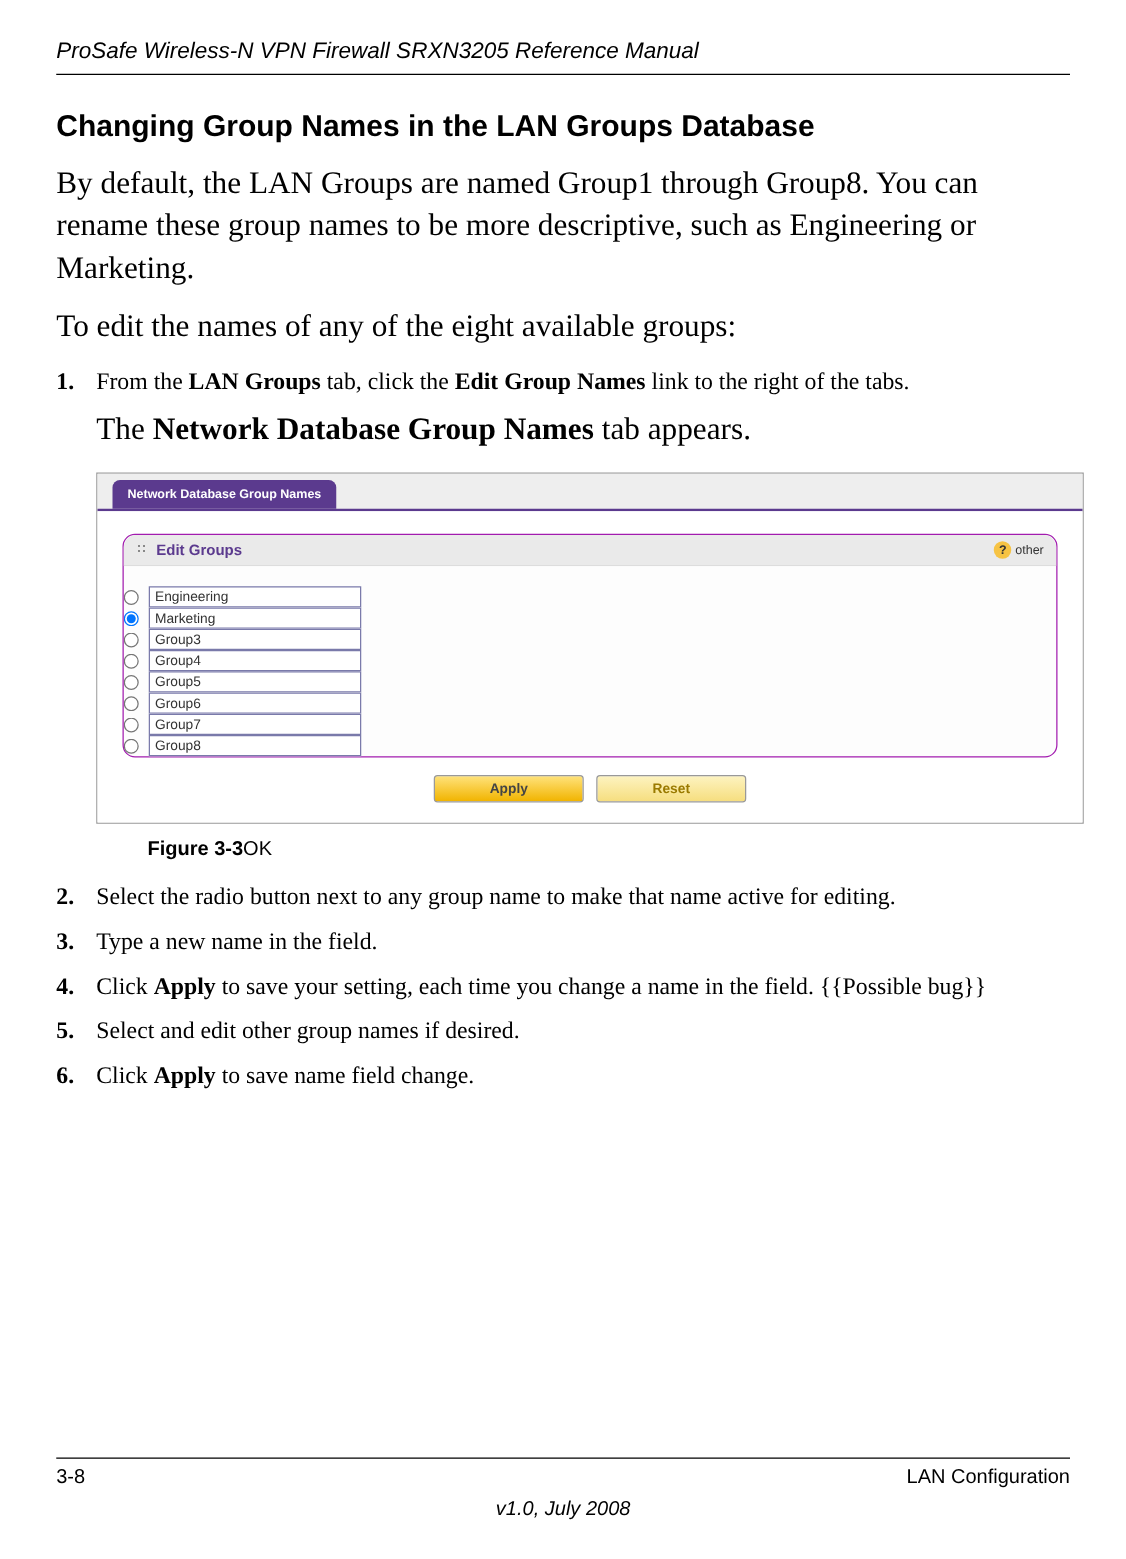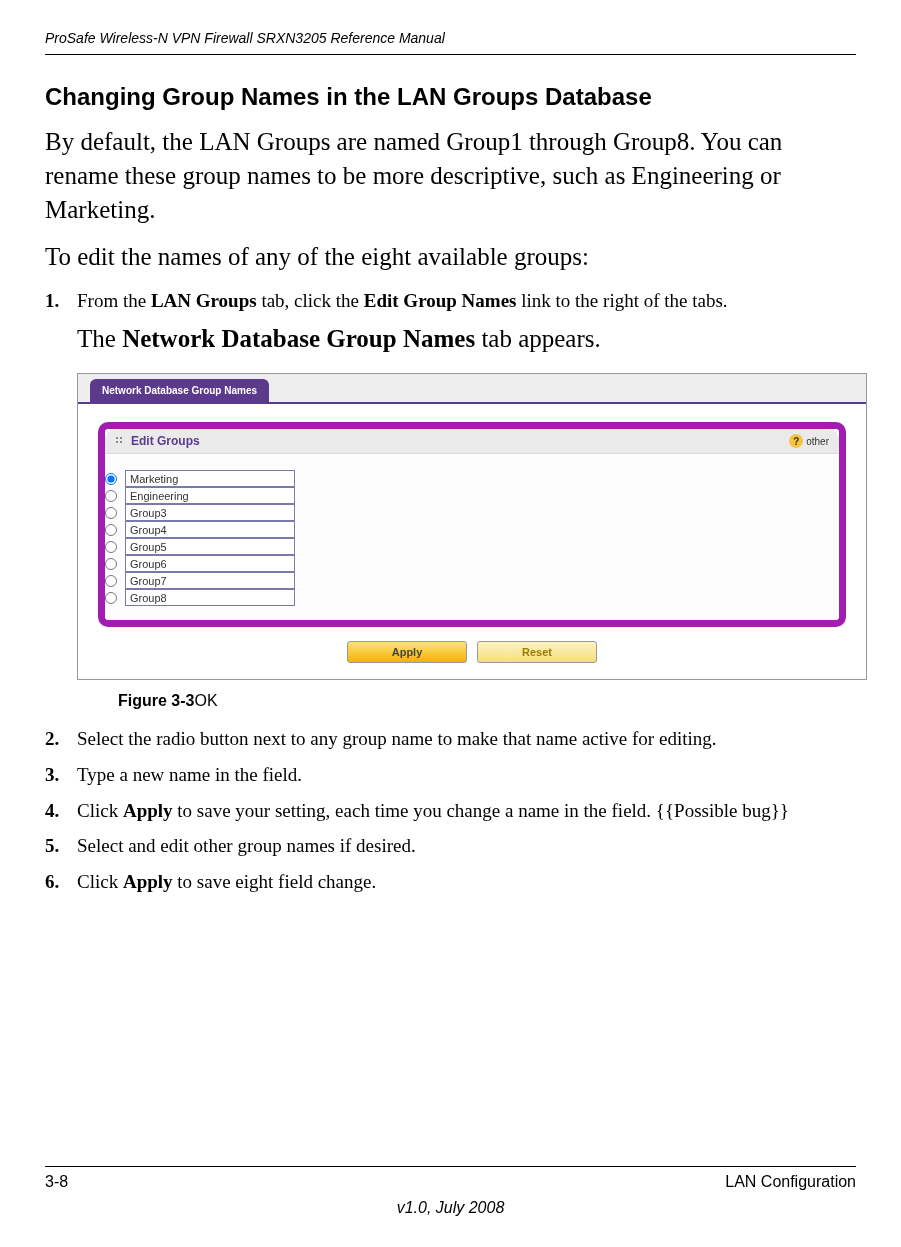--- a/index.html
+++ b/index.html
@@ -6,21 +6,21 @@
     body {
       font-family: 'Times New Roman', serif;
       width: 901px;
       height: 1247px;
       padding: 30px 45px;
       position: relative;
       background: #fff;
     }
     .header {
       font-style: italic;
-      font-size: 14px;
+      font-size: 18px;
       font-family: Arial, sans-serif;
       border-bottom: 1px solid #000;
       padding-bottom: 8px;
       margin-bottom: 28px;
     }
     h2 {
       font-family: Arial, sans-serif;
       font-weight: bold;
       font-size: 24px;
       margin-bottom: 14px;
@@ -75,24 +75,24 @@
       font-weight: bold;
       padding: 6px 12px;
       border-radius: 6px 6px 0 0;
       margin-left: 12px;
     }
     .content-area {
       padding: 18px 20px 16px 20px;
       background: #fff;
     }
     .panel {
-      border: 7px solid #a21caf;
+      border: 1px solid #a21caf;
       border-radius: 10px;
       background: #fdfdfd;
-      padding: 0 0 14px 0;
+      padding: 0 0 0 0;
       position: relative;
     }
     .panel-header {
       background: #eaeaea;
       border-bottom: 1px solid #ddd;
       padding: 5px 10px;
       border-radius: 10px 10px 0 0;
       display: flex;
       justify-content: space-between;
       align-items: center;
@@ -247,26 +247,26 @@
             <span class="panel-dots"></span>
             <span>Edit Groups</span>
           </span>
           <span class="help-link">
             <span class="help-icon">?</span>
             <span>other</span>
           </span>
         </div>
         <div class="groups-table">
           <div class="group-row">
+            <input type="radio" name="g" style="">
+            <input type="text" value="Engineering" style="">
+          </div>
+          <div class="group-row">
             <input type="radio" name="g" checked="" style="">
             <input type="text" value="Marketing" style="">
-          </div>
-          <div class="group-row">
-            <input type="radio" name="g" style="">
-            <input type="text" value="Engineering" style="">
           </div>
           <div class="group-row">
             <input type="radio" name="g" style="">
             <input type="text" value="Group3" style="">
           </div>
           <div class="group-row">
             <input type="radio" name="g" style="">
             <input type="text" value="Group4" style="">
           </div>
           <div class="group-row">
@@ -299,21 +299,21 @@
 </div>
 
 <ol start="2" style="counter-reset: item 1;">
   <li>Select the radio button next to any group name to make that name active for editing.</li>
   <li>Type a new name in the field.</li>
   <li>
     <span>Click </span><b>Apply</b><span> to save your setting, each time you change a name in the field. {{Possible bug}}</span>
   </li>
   <li>Select and edit other group names if desired.</li>
   <li>
-    <span>Click </span><b>Apply</b><span> to save eight field change.</span>
+    <span>Click </span><b>Apply</b><span> to save name field change.</span>
   </li>
 </ol>
 
 <div class="footer">
   <div class="footer-line">
     <span>3-8</span>
     <span>LAN Configuration</span>
   </div>
   <div class="footer-center">v1.0, July 2008</div>
 </div>

